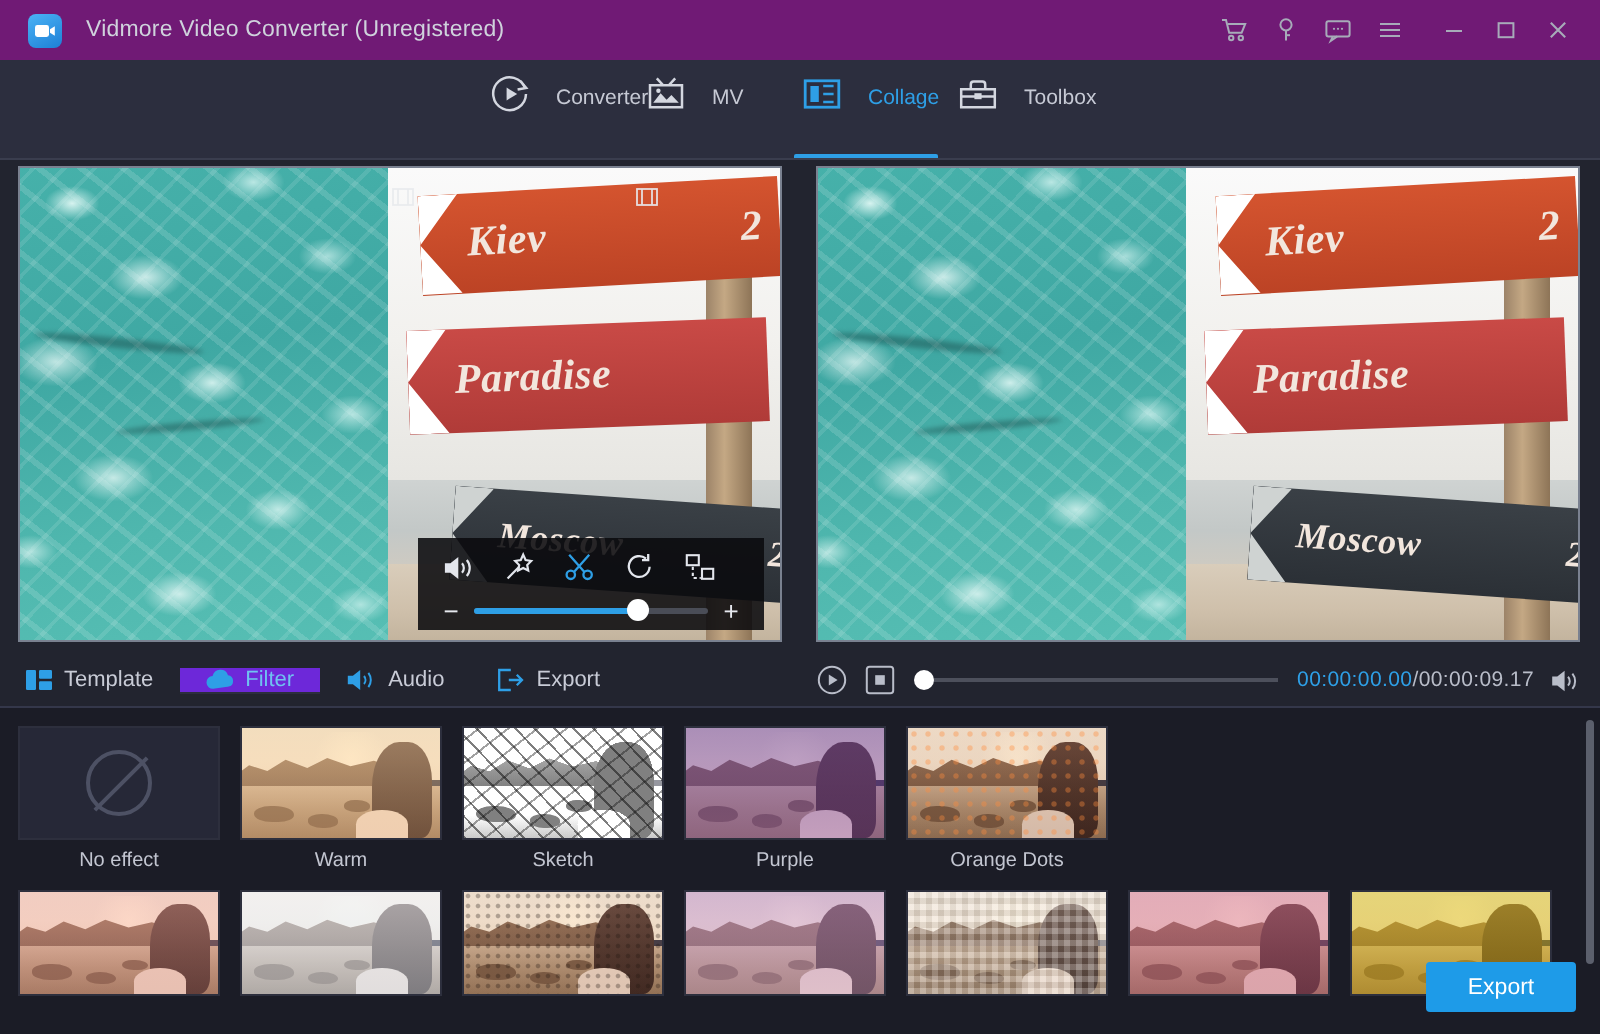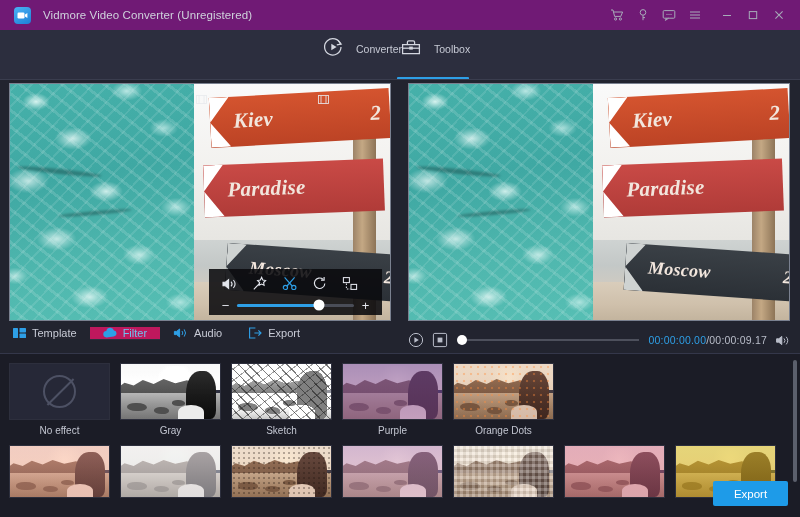--- a/index.html
+++ b/index.html
@@ -152,27 +152,27 @@
   .et-minus, .et-plus { color:#e6e8ee; font-size:13px; line-height:1; width:9px; text-align:center; }
   .et-track { flex:1; height:3px; background:#4a4d57; border-radius:2px; position:relative; }
   .et-fill { position:absolute; left:0; top:0; bottom:0; width:70%; background:#2e9fe6; border-radius:2px; }
   .et-thumb {
     position:absolute; left:70%; top:50%; transform:translate(-50%,-50%);
     width:11px; height:11px; border-radius:50%; background:#fff;
   }
 
   
   .midbar { height:27px; display:flex; background:#22242f; flex:none; }
-  .subtabs { width:400px; display:flex; align-items:flex-start; border-bottom:1px solid #34374a; }
+  .subtabs { width:400px; display:flex; align-items:center; border-bottom:1px solid #34374a; }
   .subtab {
     display:flex; align-items:center; gap:6px; padding:0 13px;
     font-size:11px; color:#c8cbd6; cursor:default; position:relative;
   }
   .subtab .sicon { color:#2e9fe6; display:flex; align-items:center; }
-  .subtab.active { background:#be185d; color:#6fc2f0; }
+  .subtab.active { background:#6d28d9; color:#6fc2f0; }
   .subtab.active::after {
     content:""; position:absolute; left:0; right:0; bottom:-1px; height:1px; background:#2c2e3e;
   }
   .player {
     width:400px; display:flex; align-items:center; gap:8px;
     padding:0 10px 0 8px; border-bottom:1px solid #34374a;
   }
   .p-btn { color:#b9bdc9; display:flex; align-items:center; cursor:default; }
   .p-track { flex:1; height:2px; background:#4d505c; position:relative; margin:0 2px; }
   .p-thumb {
@@ -362,20 +362,41 @@
   <div class="tabbar">
     <div class="tab">
       <div class="ticon">
         <svg width="22" height="22" viewBox="0 0 22 22" fill="none" stroke="currentColor" stroke-width="1.25">
           <path d="M18.6 8.3A8.2 8.2 0 1 0 19 11"></path>
             <path d="M16 4.4l3.1 3.6-4.3.8"></path>
           <path d="M9.3 7.8 14.6 11 9.3 14.2z" fill="currentColor" stroke="none"></path>
         </svg>
       </div>
       <div class="tlabel">Converter</div>
+    </div>
+    <div class="tab">
+      <div class="ticon">
+        <svg width="22" height="22" viewBox="0 0 22 22" fill="none" stroke="currentColor" stroke-width="1.25">
+          <path d="M3 6.6h16v11H3z"></path>
+            <path d="M6.4 3.2 9.4 6.4M15.6 3.2 12.6 6.4"></path>
+          <path d="M4.6 15.4 8.3 10.6l3 3.3 2.4-2.4 3.7 3.9z" fill="currentColor" stroke="none"></path>
+          <circle cx="7.2" cy="9.4" r="1.1" fill="currentColor" stroke="none"></circle>
+        </svg>
+      </div>
+      <div class="tlabel">MV</div>
+    </div>
+    <div class="tab active">
+      <div class="ticon">
+        <svg width="22" height="22" viewBox="0 0 22 22" fill="none" stroke="currentColor" stroke-width="1.4">
+          <rect x="2.6" y="4.4" width="16.8" height="13.2"></rect>
+          <rect x="5.2" y="7" width="4.2" height="8" fill="currentColor" stroke="none"></rect>
+          <path d="M11.6 7h5.2M11.6 11h5.2M11.6 15h5.2" stroke-width="1.2"></path>
+        </svg>
+      </div>
+      <div class="tlabel">Collage</div>
     </div>
     <div class="tab">
       <div class="ticon">
         <svg width="22" height="22" viewBox="0 0 22 22" fill="none" stroke="currentColor" stroke-width="1.25">
           <path d="M2.6 8.6h16.8v9H2.6z"></path>
             <path d="M7.4 8.6V6.2a1.4 1.4 0 0 1 1.4-1.4h4.4a1.4 1.4 0 0 1 1.4 1.4v2.4"></path>
           <path d="M2.6 12.2h16.8"></path>
             <rect x="9.2" y="10.6" width="3.6" height="3" fill="currentColor" stroke="none"></rect>
         </svg>
       </div>
@@ -583,38 +604,38 @@
   <div class="filters">
     <div class="fgrid">
 
       <div class="fcell">
         <div class="fthumb noeffect">
           <div class="circle"></div>
         </div>
         <div class="flabel">No effect</div>
       </div>
 
-
       <div class="fcell">
-        <div class="fthumb f-gray">
-          <div class="scene">
-              <div class="sky2"></div>
-              <div class="sunglow"></div>
-              <div class="ridge"></div>
-              <div class="ground"></div>
-              <div class="rock1"></div>
-              <div class="rock2"></div>
-              <div class="rock3"></div>
-              <div class="person"></div>
-              <div class="shoulder"></div>
-            </div>
-          <div class="tint"></div>
-        </div>
-        <div class="flabel">Gray</div>
-      </div>
+        <div class="fthumb f-warm">
+          <div class="scene">
+              <div class="sky2"></div>
+              <div class="sunglow"></div>
+              <div class="ridge"></div>
+              <div class="ground"></div>
+              <div class="rock1"></div>
+              <div class="rock2"></div>
+              <div class="rock3"></div>
+              <div class="person"></div>
+              <div class="shoulder"></div>
+            </div>
+          <div class="tint"></div>
+        </div>
+        <div class="flabel">Warm</div>
+      </div>
+
 
       <div class="fcell">
         <div class="fthumb f-sketch">
           <div class="scene">
               <div class="sky2"></div>
               <div class="sunglow"></div>
               <div class="ridge"></div>
               <div class="ground"></div>
               <div class="rock1"></div>
               <div class="rock2"></div>

